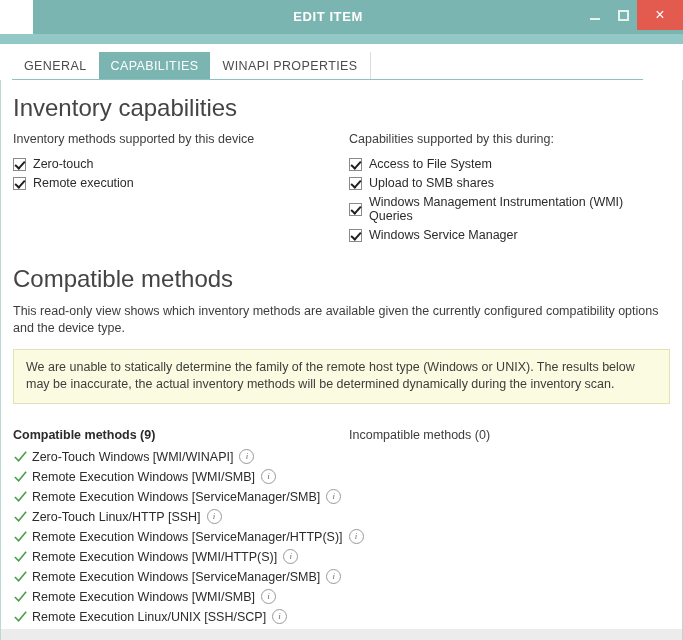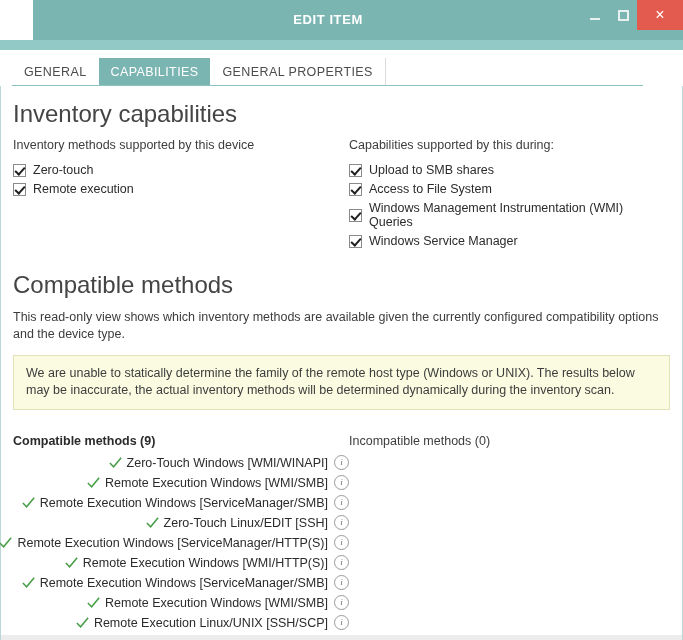--- a/index.html
+++ b/index.html
@@ -18,21 +18,21 @@
     width: 683px;
     height: 640px;
     box-sizing: border-box;
     background: #ffffff;
     display: flex;
     flex-direction: column;
   }
   
   .titlebar {
     position: relative;
-    height: 40px;
+    height: 34px;
     background: #7ab5b2;
     flex: 0 0 auto;
     display: flex;
     align-items: center;
     margin-left: 33px;
   }
   .title-text {
     position: absolute;
     left: 0; right: 0;
     text-align: center;
@@ -206,21 +206,20 @@
     margin-bottom: 7px;
   }
   .list-head.bold { font-weight: bold; color: #2b2b2b; }
   .method {
     display: flex;
     align-items: center;
     font-size: 12.5px;
     color: #2b2b2b;
     margin-bottom: 5px;
     white-space: nowrap;
-    justify-content: flex-end;
   }
   .tick {
     width: 15px;
     height: 15px;
     margin-right: 4px;
     flex: 0 0 auto;
     display: block;
   }
   .info-icon {
     width: 13px;
@@ -279,21 +278,21 @@
         </div>
       <div class="btn-close">×</div>
     </div>
   </div>
 
   <div class="subbar"></div>
 
   <div class="tabstrip">
     <div class="tab first">GENERAL</div>
     <div class="tab active">CAPABILITIES</div>
-    <div class="tab">GENERAL PROPERTIES</div>
+    <div class="tab">WINAPI PROPERTIES</div>
     <div class="underline"></div>
   </div>
 
   <div class="content">
 
     <h2 class="section">Inventory capabilities</h2>
 
     <div class="cols">
       <div class="col-left">
         <div class="sub-label">Inventory methods supported by this device</div>
@@ -304,25 +303,25 @@
         <div class="cbrow">
           <span class="checkbox checked"></span>
           <span>Remote execution</span>
         </div>
       </div>
 
       <div class="col-right">
         <div class="sub-label">Capabilities supported by this during:</div>
         <div class="cbrow">
           <span class="checkbox checked"></span>
+          <span>Access to File System</span>
+        </div>
+        <div class="cbrow">
+          <span class="checkbox checked"></span>
           <span>Upload to SMB shares</span>
-        </div>
-        <div class="cbrow">
-          <span class="checkbox checked"></span>
-          <span>Access to File System</span>
         </div>
         <div class="cbrow">
           <span class="checkbox checked"></span>
           <span>Windows Management Instrumentation (WMI) Queries</span>
         </div>
         <div class="cbrow">
           <span class="checkbox checked"></span>
           <span>Windows Service Manager</span>
         </div>
       </div>
@@ -356,21 +355,21 @@
               <svg class="tick" viewBox="0 0 16 16">
                 <path d="M2 8.5 L6 12.5 L14 3" fill="none" stroke="#4a9e4a" stroke-width="1.7"></path>
               </svg>
               <span>Remote Execution Windows [ServiceManager/SMB]</span>
               <span class="info-icon">i</span>
             </div>
             <div class="method">
               <svg class="tick" viewBox="0 0 16 16">
                 <path d="M2 8.5 L6 12.5 L14 3" fill="none" stroke="#4a9e4a" stroke-width="1.7"></path>
               </svg>
-              <span>Zero-Touch Linux/EDIT [SSH]</span>
+              <span>Zero-Touch Linux/HTTP [SSH]</span>
               <span class="info-icon">i</span>
             </div>
             <div class="method">
               <svg class="tick" viewBox="0 0 16 16">
                 <path d="M2 8.5 L6 12.5 L14 3" fill="none" stroke="#4a9e4a" stroke-width="1.7"></path>
               </svg>
               <span>Remote Execution Windows [ServiceManager/HTTP(S)]</span>
               <span class="info-icon">i</span>
             </div>
             <div class="method">

